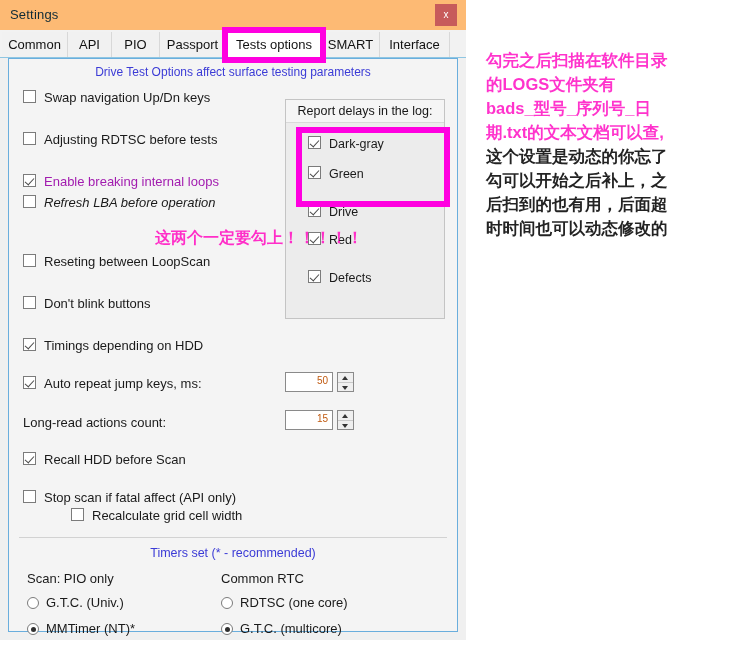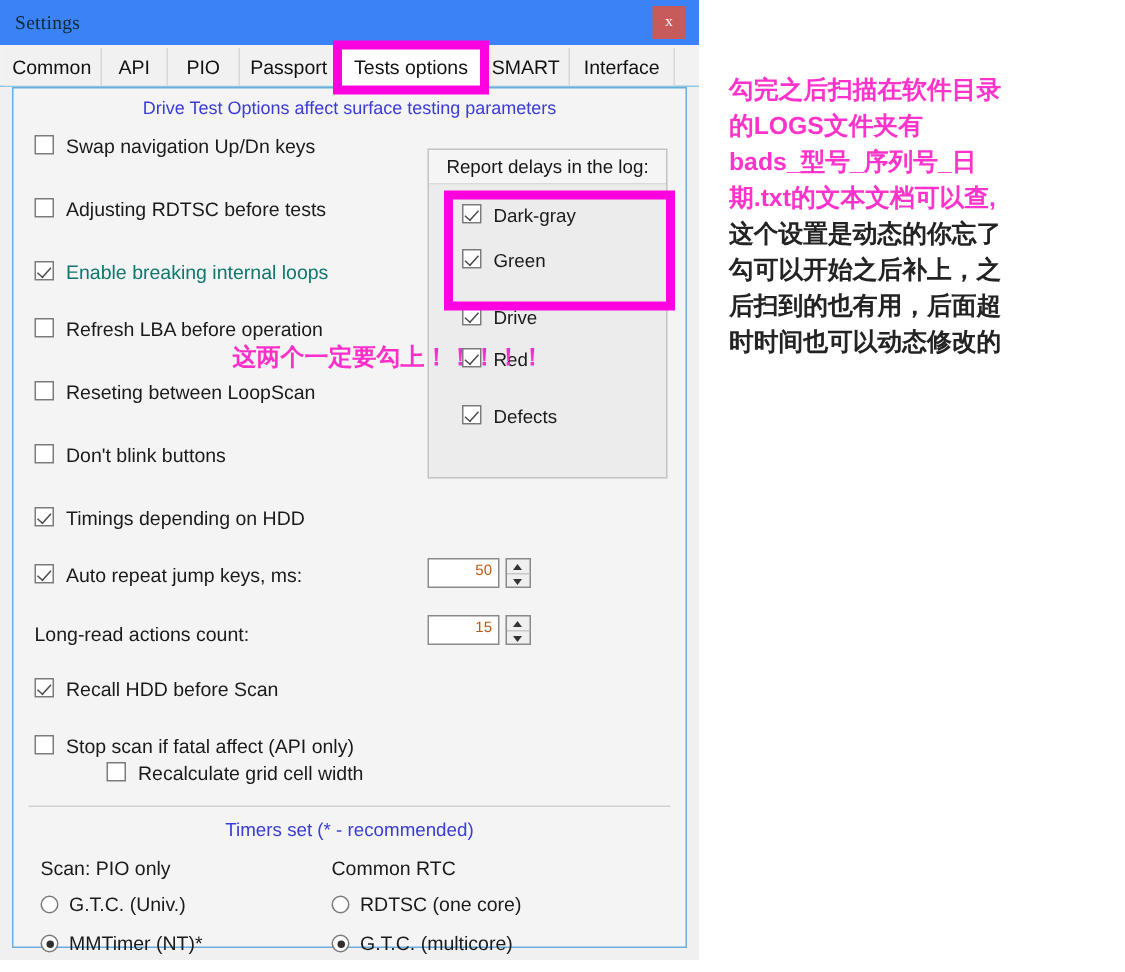--- a/index.html
+++ b/index.html
@@ -125,21 +125,21 @@
   .cb.checked::after {
     content: "";
     position: absolute;
     left: 3px; top: 1px;
     width: 4px; height: 8px;
     border: solid #4a4a4a;
     border-width: 0 1.6px 1.6px 0;
     transform: rotate(42deg);
   }
   .cb-label { vertical-align: middle; }
-  .red-label { color: #0f766e; margin-top: 19px; }
+  .red-label { color: #a21caf; margin-top: 19px; }
 
   
   #report-group {
     position: absolute;
     left: 276px; top: 40px;
     width: 160px;
     height: 220px;
     background: #ececec;
     border: 1px solid #c4c4c4;
     box-sizing: border-box;
@@ -276,21 +276,21 @@
     z-index: 15;
   }
 </style>
 </head>
 <body>
 
 <div id="root">
 
   <div id="dialog">
 
-    <div id="titlebar" style="background: #3b82f6; font-family: Liberation Serif, serif;">
+    <div id="titlebar" style="background: #fdba74;">
       <span class="title-text">Settings</span>
       <div id="close-btn" style="background: rgb(199, 91, 91);">x</div>
     </div>
 
     <div id="tabstrip">
         <div class="tab" style="left: 2px; width: 66px;">Common</div>
         <div class="tab" style="left: 68px; width: 44px;">API</div>
         <div class="tab" style="left: 112px; width: 48px;">PIO</div>
         <div class="tab" style="left: 160px; width: 66px;">Passport</div>
         <div class="tab active" style="left: 226px; width: 96px;">Tests options</div>
@@ -298,21 +298,21 @@
         <div class="tab" style="left: 380px; width: 70px;">Interface</div>
       </div>
 
     <div id="panel">
       <div id="panel-hdr" style="color: rgb(59, 59, 214);">Drive Test Options affect surface testing parameters</div>
 
       <div id="left-col">
           <div class="cb-row" style="left: 14px; top: 30px;"><span class="cb"></span><span class="cb-label">Swap navigation Up/Dn keys</span></div>
           <div class="cb-row" style="left: 14px; top: 72px;"><span class="cb"></span><span class="cb-label">Adjusting RDTSC before tests</span></div>
           <div class="cb-row" style="left: 14px; top: 114px;"><span class="cb checked"></span><span class="cb-label red-label">Enable breaking internal loops</span></div>
-          <div class="cb-row" style="left: 14px; top: 152px;"><span class="cb"></span><span class="cb-label">Refresh LBA before operation</span></div>
+          <div class="cb-row" style="left: 14px; top: 135px; font-style: italic;"><span class="cb"></span><span class="cb-label">Refresh LBA before operation</span></div>
           <div class="cb-row" style="left: 14px; top: 194px;"><span class="cb"></span><span class="cb-label">Reseting between LoopScan</span></div>
           <div class="cb-row" style="left: 14px; top: 236px;"><span class="cb"></span><span class="cb-label">Don't blink buttons</span></div>
           <div class="cb-row" style="left: 14px; top: 278px;"><span class="cb checked"></span><span class="cb-label">Timings depending on HDD</span></div>
           <div class="cb-row" style="left: 14px; top: 316px;"><span class="cb checked"></span><span class="cb-label">Auto repeat jump keys, ms:</span></div>
           <div class="cb-row" style="left: 14px; top: 392px;"><span class="cb checked"></span><span class="cb-label">Recall HDD before Scan</span></div>
           <div class="cb-row" style="left: 14px; top: 430px;"><span class="cb"></span><span class="cb-label">Stop scan if fatal affect (API only)</span></div>
           <div class="cb-row" style="left: 14px; top: 448px; padding-left: 48px;"><span class="cb"></span><span class="cb-label">Recalculate grid cell width</span></div>
         </div>
 
       <div class="cb-row" id="long-read-label" style="left: 14px; top: 355px;">

